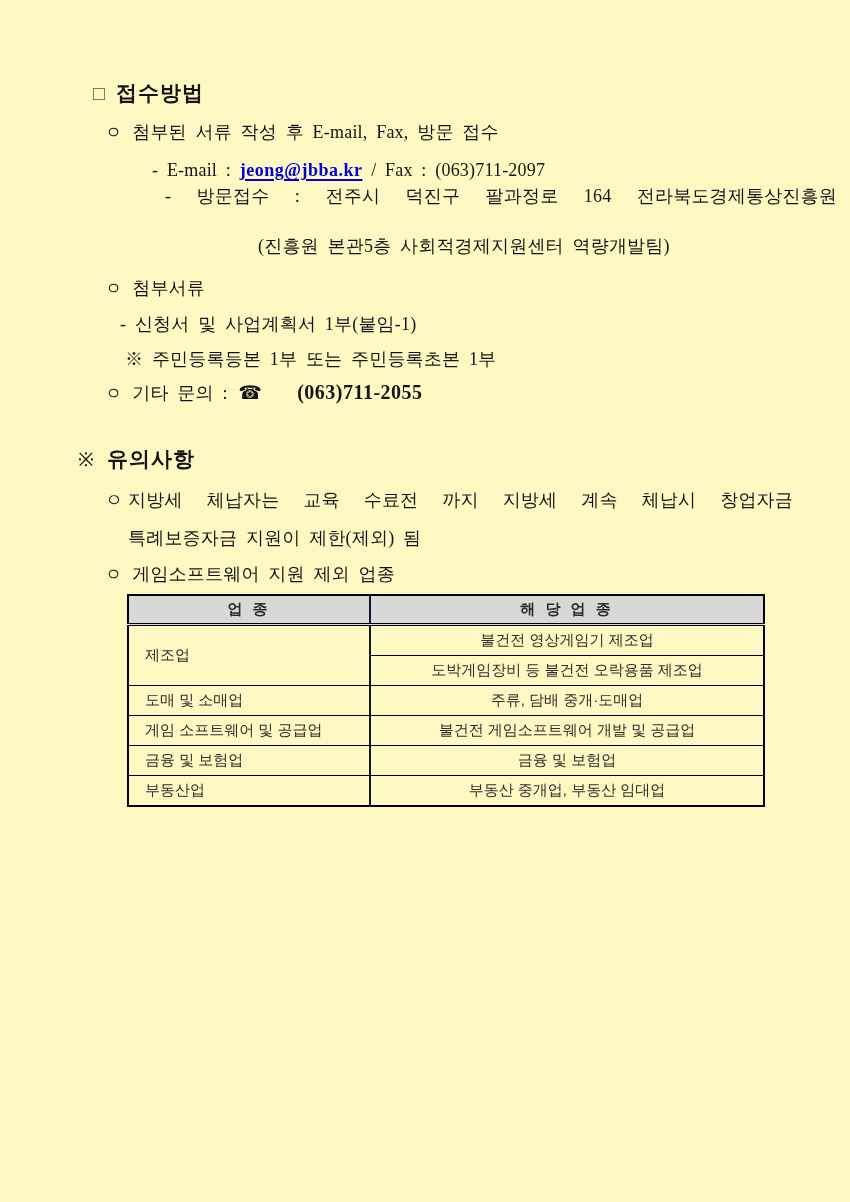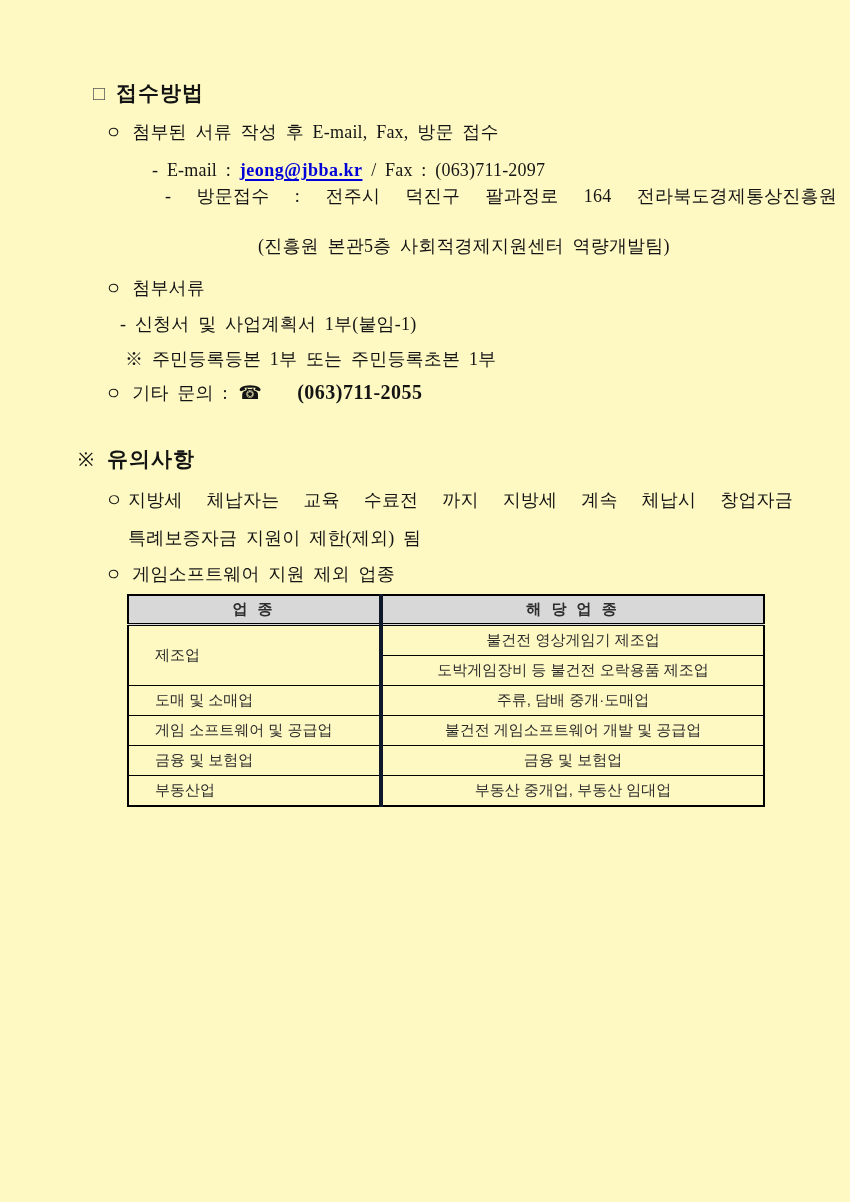--- a/index.html
+++ b/index.html
@@ -55,22 +55,22 @@
   }
   table.exclusion th {
     background: #d8d8d8;
     height: 25px;
     font-weight: bold;
     letter-spacing: 3px;
     border-bottom: 3px double #000;
     text-align: center;
   }
   table.exclusion td { height: 27px; text-align: center; }
-  table.exclusion .col-cat { width: 223px; border-right: 4px solid #0f172a; }
-  table.exclusion td.cat { text-align: left; padding-left: 26px; }
+  table.exclusion .col-cat { width: 223px; border-right: 2px solid #0f172a; }
+  table.exclusion td.cat { text-align: left; padding-left: 16px; }
 </style>
 </head>
 <body>
 
 <div class="page">
 
   <div class="abs section-title" style="left:93px; top:81px;">
     <span class="marker">□</span><span>접수방법</span>
   </div>
 

